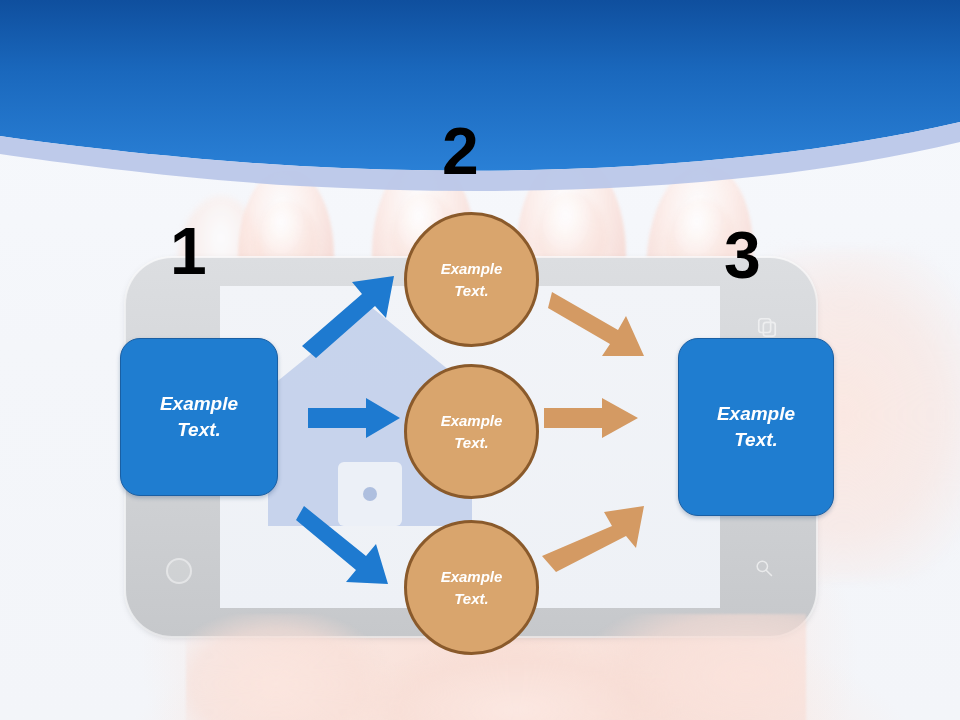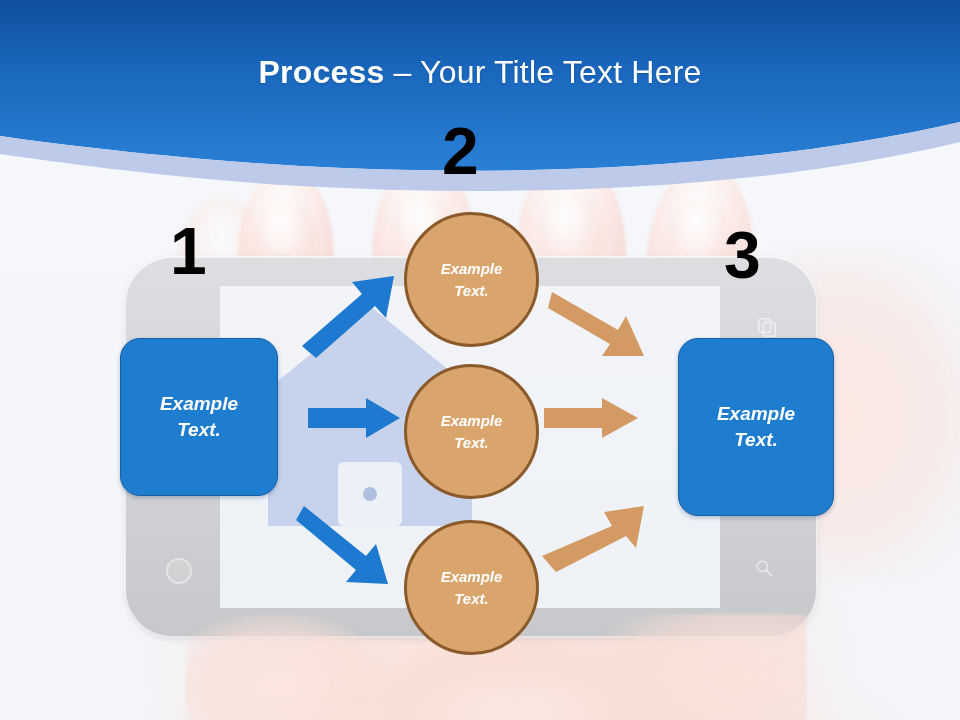--- a/index.html
+++ b/index.html
@@ -195,23 +195,20 @@
       <defs>
         <linearGradient id="hdrGrad" x1="0" y1="0" x2="0" y2="1">
           <stop offset="0%" stop-color="#0f4f9e"></stop>
           <stop offset="42%" stop-color="#1a68bd"></stop>
           <stop offset="100%" stop-color="#2a80d6"></stop>
         </linearGradient>
       </defs>
       <path d="M0,0 H960 V122 C760,168 520,178 300,166 C180,159 70,146 0,136 Z" fill="url(#hdrGrad)"></path>
       <path d="M0,136 C70,146 180,159 300,166 C520,178 760,168 960,122 L960,142 C760,190 520,198 300,186 C180,179 70,164 0,154 Z" fill="#b9c6e8" opacity="0.92"></path>
     </svg>
-    <div class="title">
-      <span class="strong">Process</span><span class="light"> – </span><span class="light">Your Title Text Here</span>
-    </div>
   </div>
 
   <svg class="arrow" style="left:296px;top:268px;width:104px;height:90px;" viewBox="0 0 104 90">
     <path d="M6,78 L66,26 L56,14 L98,8 L90,50 L79,38 L20,90 Z" fill="#1e7ad0"></path>
   </svg>
   <svg class="arrow" style="left:308px;top:398px;width:92px;height:40px;" viewBox="0 0 92 40">
     <path d="M0,10 L58,10 L58,0 L92,20 L58,40 L58,30 L0,30 Z" fill="#1e7ad0"></path>
   </svg>
   <svg class="arrow" style="left:296px;top:502px;width:104px;height:86px;" viewBox="0 0 104 86">
     <path d="M8,4 L70,54 L80,42 L92,82 L50,80 L60,68 L0,18 Z" fill="#1e7ad0"></path>

